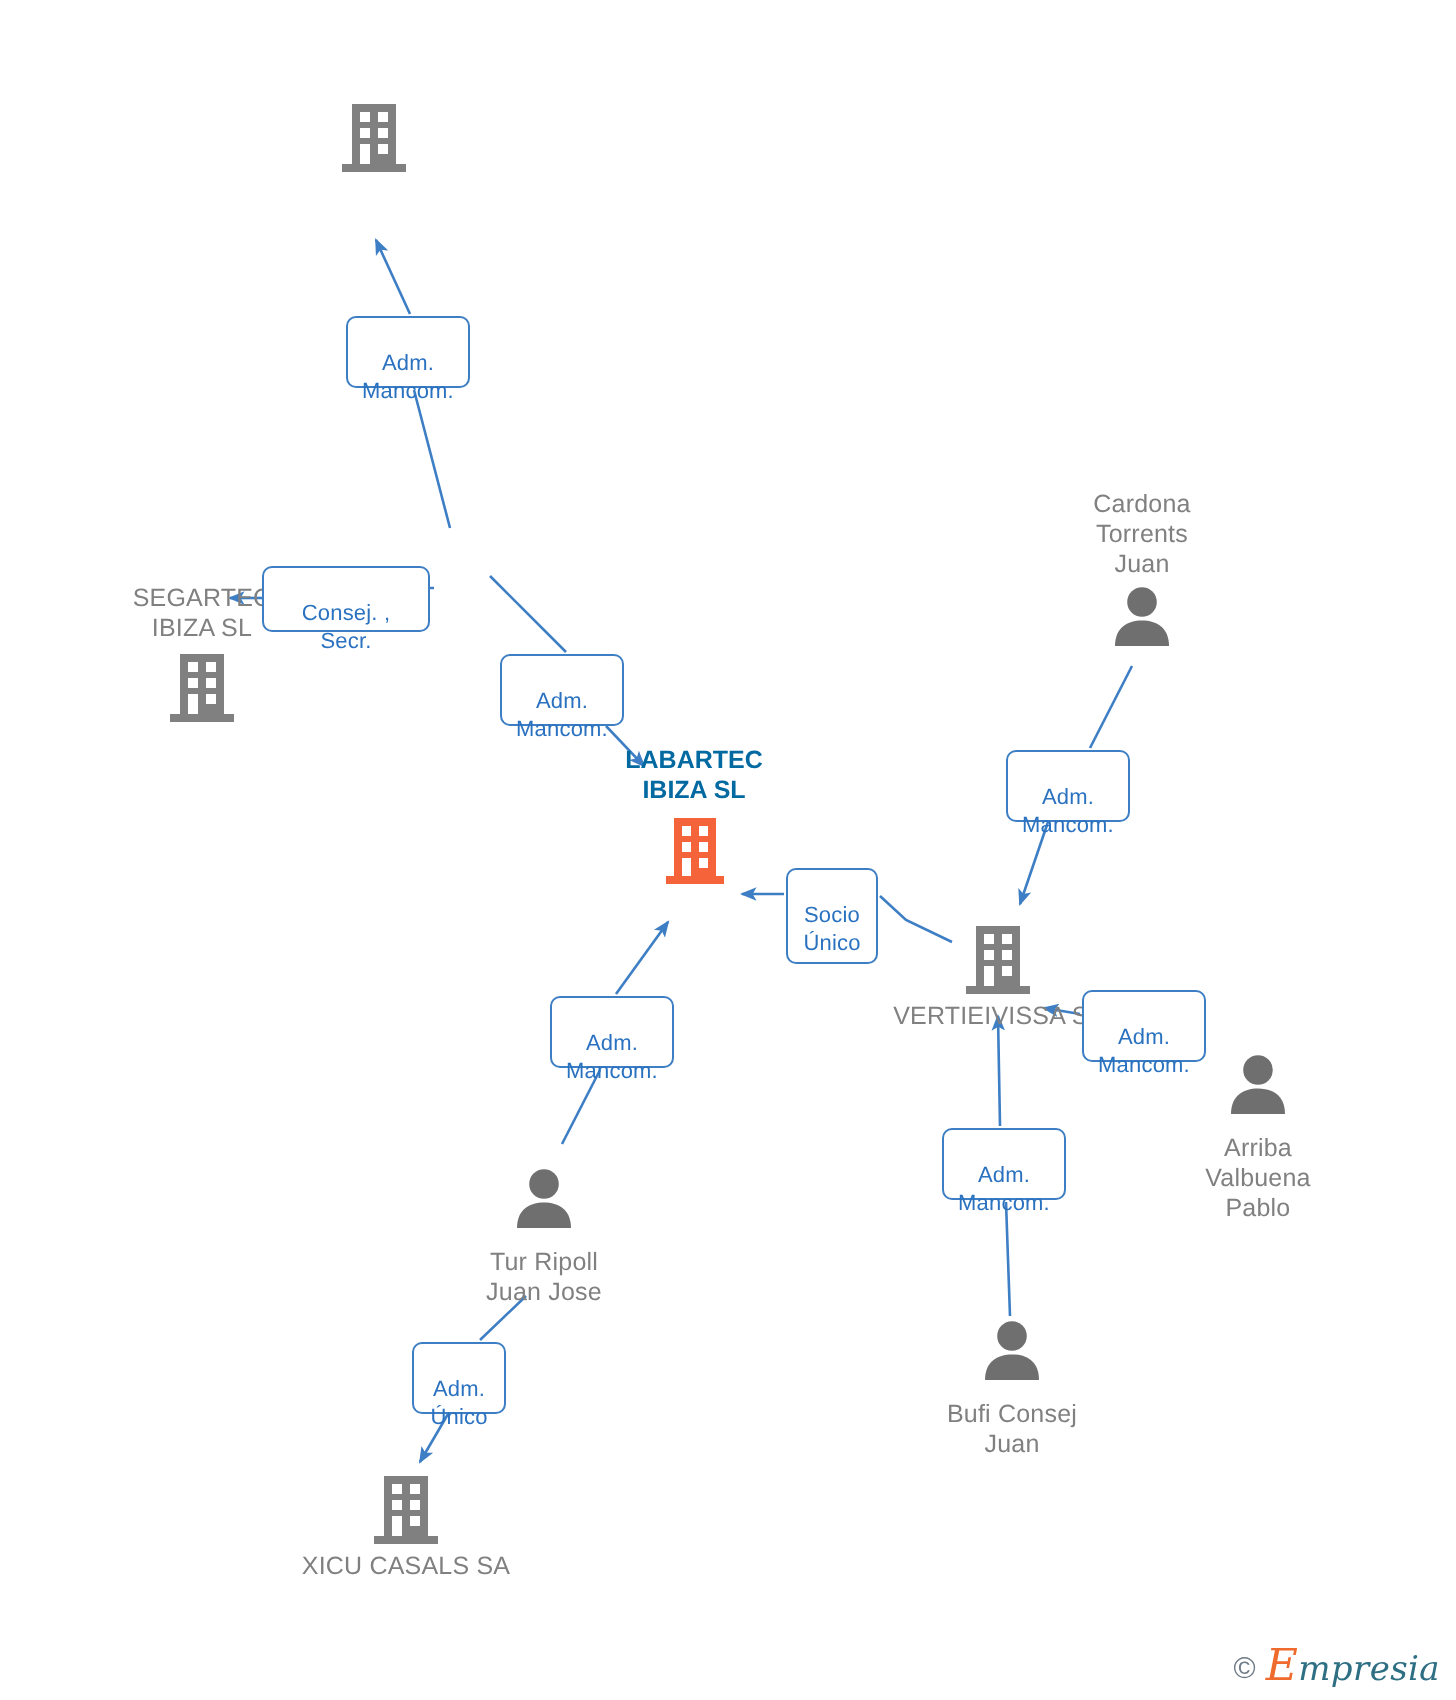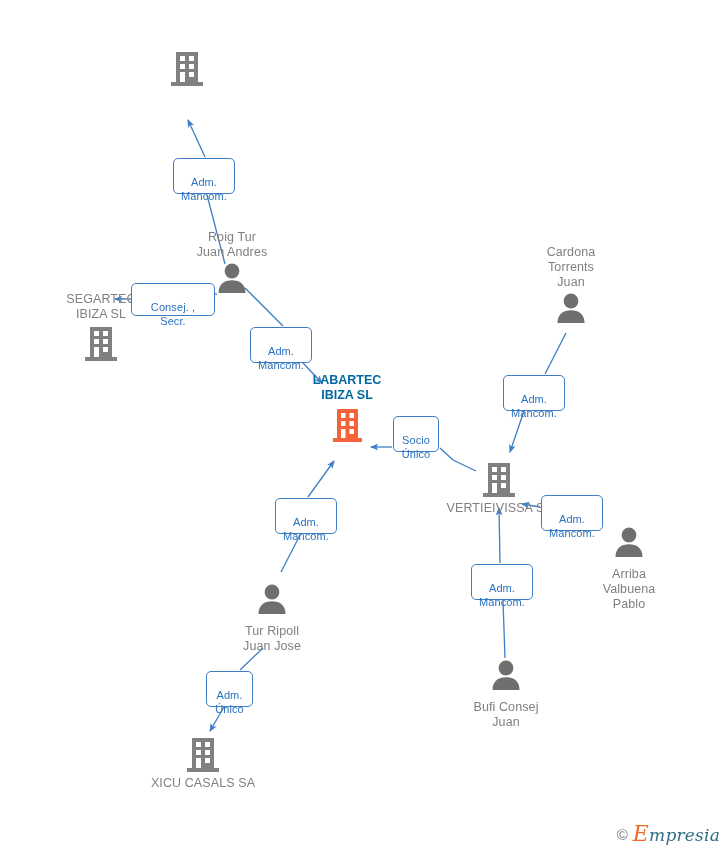--- a/index.html
+++ b/index.html
@@ -154,30 +154,20 @@
         <rect x="11" y="8" width="5" height="5" fill="#fff"></rect>
         <rect x="20" y="8" width="5" height="5" fill="#fff"></rect>
         <rect x="11" y="16" width="5" height="5" fill="#fff"></rect>
         <rect x="20" y="16" width="5" height="5" fill="#fff"></rect>
         <rect x="11" y="24" width="5" height="10" fill="#fff"></rect>
         <rect x="20" y="24" width="5" height="5" fill="#fff"></rect>
       </svg>
     </span>
   </div>
 
-  <div class="node lab-top" style="left:232px; top:230px;">
-    <span class="label">Roig Tur
-Juan Andres</span>
-    <span class="icon-wrap">
-      <svg width="34" height="34" viewBox="0 0 34 34">
-        <circle cx="17" cy="10" r="7.4" fill="#6f6f6f"></circle>
-        <path d="M3.5,32 C3.5,22.8 9.6,19.2 17,19.2 C24.4,19.2 30.5,22.8 30.5,32 Z" fill="#6f6f6f"></path>
-      </svg>
-    </span>
-  </div>
 
   <div class="node lab-top" style="left:101px; top:264px;margin-top:28px;">
     <span class="label">SEGARTEC
 IBIZA SL</span>
     <span class="icon-wrap">
       <svg width="36" height="42" viewBox="0 0 36 42">
         <rect x="7" y="4" width="22" height="32" fill="#808080"></rect>
         <rect x="2" y="34" width="32" height="4" fill="#808080"></rect>
         <rect x="11" y="8" width="5" height="5" fill="#fff"></rect>
         <rect x="20" y="8" width="5" height="5" fill="#fff"></rect>
@@ -286,21 +276,21 @@
 
   <div class="relbox" style="left:173px; top:158px; width:62px; height:36px;">Adm.
 Mancom.</div>
 
   <div class="relbox" style="left:131px; top:283px; width:84px; height:33px;">Consej. ,
 Secr.</div>
 
   <div class="relbox" style="left:250px; top:327px; width:62px; height:36px;">Adm.
 Mancom.</div>
 
-  <div class="relbox" style="left:393px; top:416px; width:46px; height:36px;">Socio
+  <div class="relbox" style="left:393px; top:434px; width:46px; height:48px;">Socio
 Único</div>
 
   <div class="relbox" style="left:503px; top:375px; width:62px; height:36px;">Adm.
 Mancom.</div>
 
   <div class="relbox" style="left:541px; top:495px; width:62px; height:36px;">Adm.
 Mancom.</div>
 
   <div class="relbox" style="left:471px; top:564px; width:62px; height:36px;">Adm.
 Mancom.</div>

